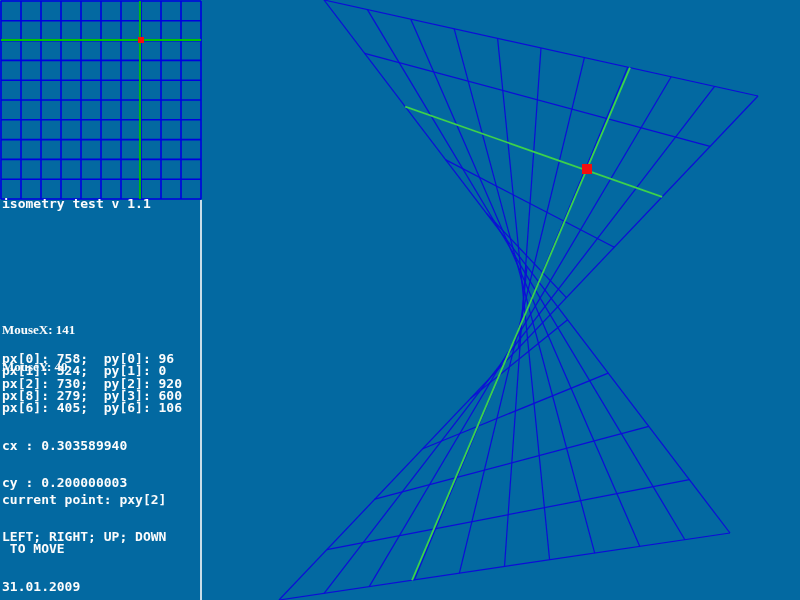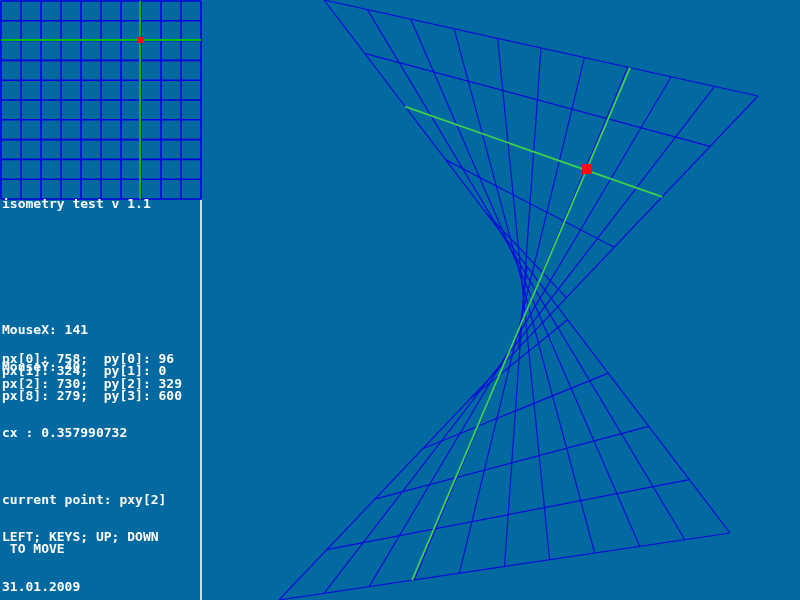--- a/index.html
+++ b/index.html
@@ -4,21 +4,21 @@
 <style>
   html,body{margin:0;padding:0;background:#000;}
   .screen{
     position:relative;width:800px;height:600px;background:#0369a1;overflow:hidden;
     font-family:"DejaVu Sans Mono","Liberation Mono",monospace;
     font-weight:bold;color:#fcfcfc;
   }
   svg.scene{position:absolute;left:0;top:0;}
   .txt{position:absolute;white-space:pre;font-size:13px;line-height:12.4px;letter-spacing:0;}
   .title{left:2px;top:198px;}
-  .mouse{left:2px;top:299px;}
+  .mouse{left:2px;top:299px;font-family:Liberation Serif, serif;}
   .points{left:2px;top:328px;}
   .help{left:2px;top:469px;}
   .credits{left:2px;top:556px;}
 </style>
 </head>
 <body>
 
 <div class="screen">
 
   <svg class="scene" width="800" height="600">
@@ -88,27 +88,28 @@
   </svg>
 
   <div class="txt title">isometry test v 1.1</div>
 
   <div class="txt mouse">
     <div>MouseX: 141</div>
     <div>MouseY: 40</div>
   </div>
 
   <div class="txt points">
-    <div><div>px[0]: 758;  py[0]: 96</div><div>px[1]: 324;  py[1]: 0</div><div>px[2]: 730;  py[2]: 329</div><div>px[8]: 279;  py[3]: 600</div></div>
-    <div>cx : 0.357990732</div>
+    <div><div>px[0]: 758;  py[0]: 96</div><div>px[1]: 324;  py[1]: 0</div><div>px[2]: 730;  py[2]: 920</div><div>px[8]: 279;  py[3]: 600</div><div>px[6]: 405;  py[6]: 106</div></div>
+    <div>cx : 0.303589940</div>
+    <div>cy : 0.200000003</div>
   </div>
 
   <div class="txt help">
     <div>current point: pxy[2]</div>
-    <div><div>LEFT; KEYS; UP; DOWN</div><div> TO MOVE</div></div>
+    <div><div>LEFT; RIGHT; UP; DOWN</div><div> TO MOVE</div></div>
   </div>
 
   <div class="txt credits">
     <div>31.01.2009</div>
     
     
   </div>
 
 </div>
 

